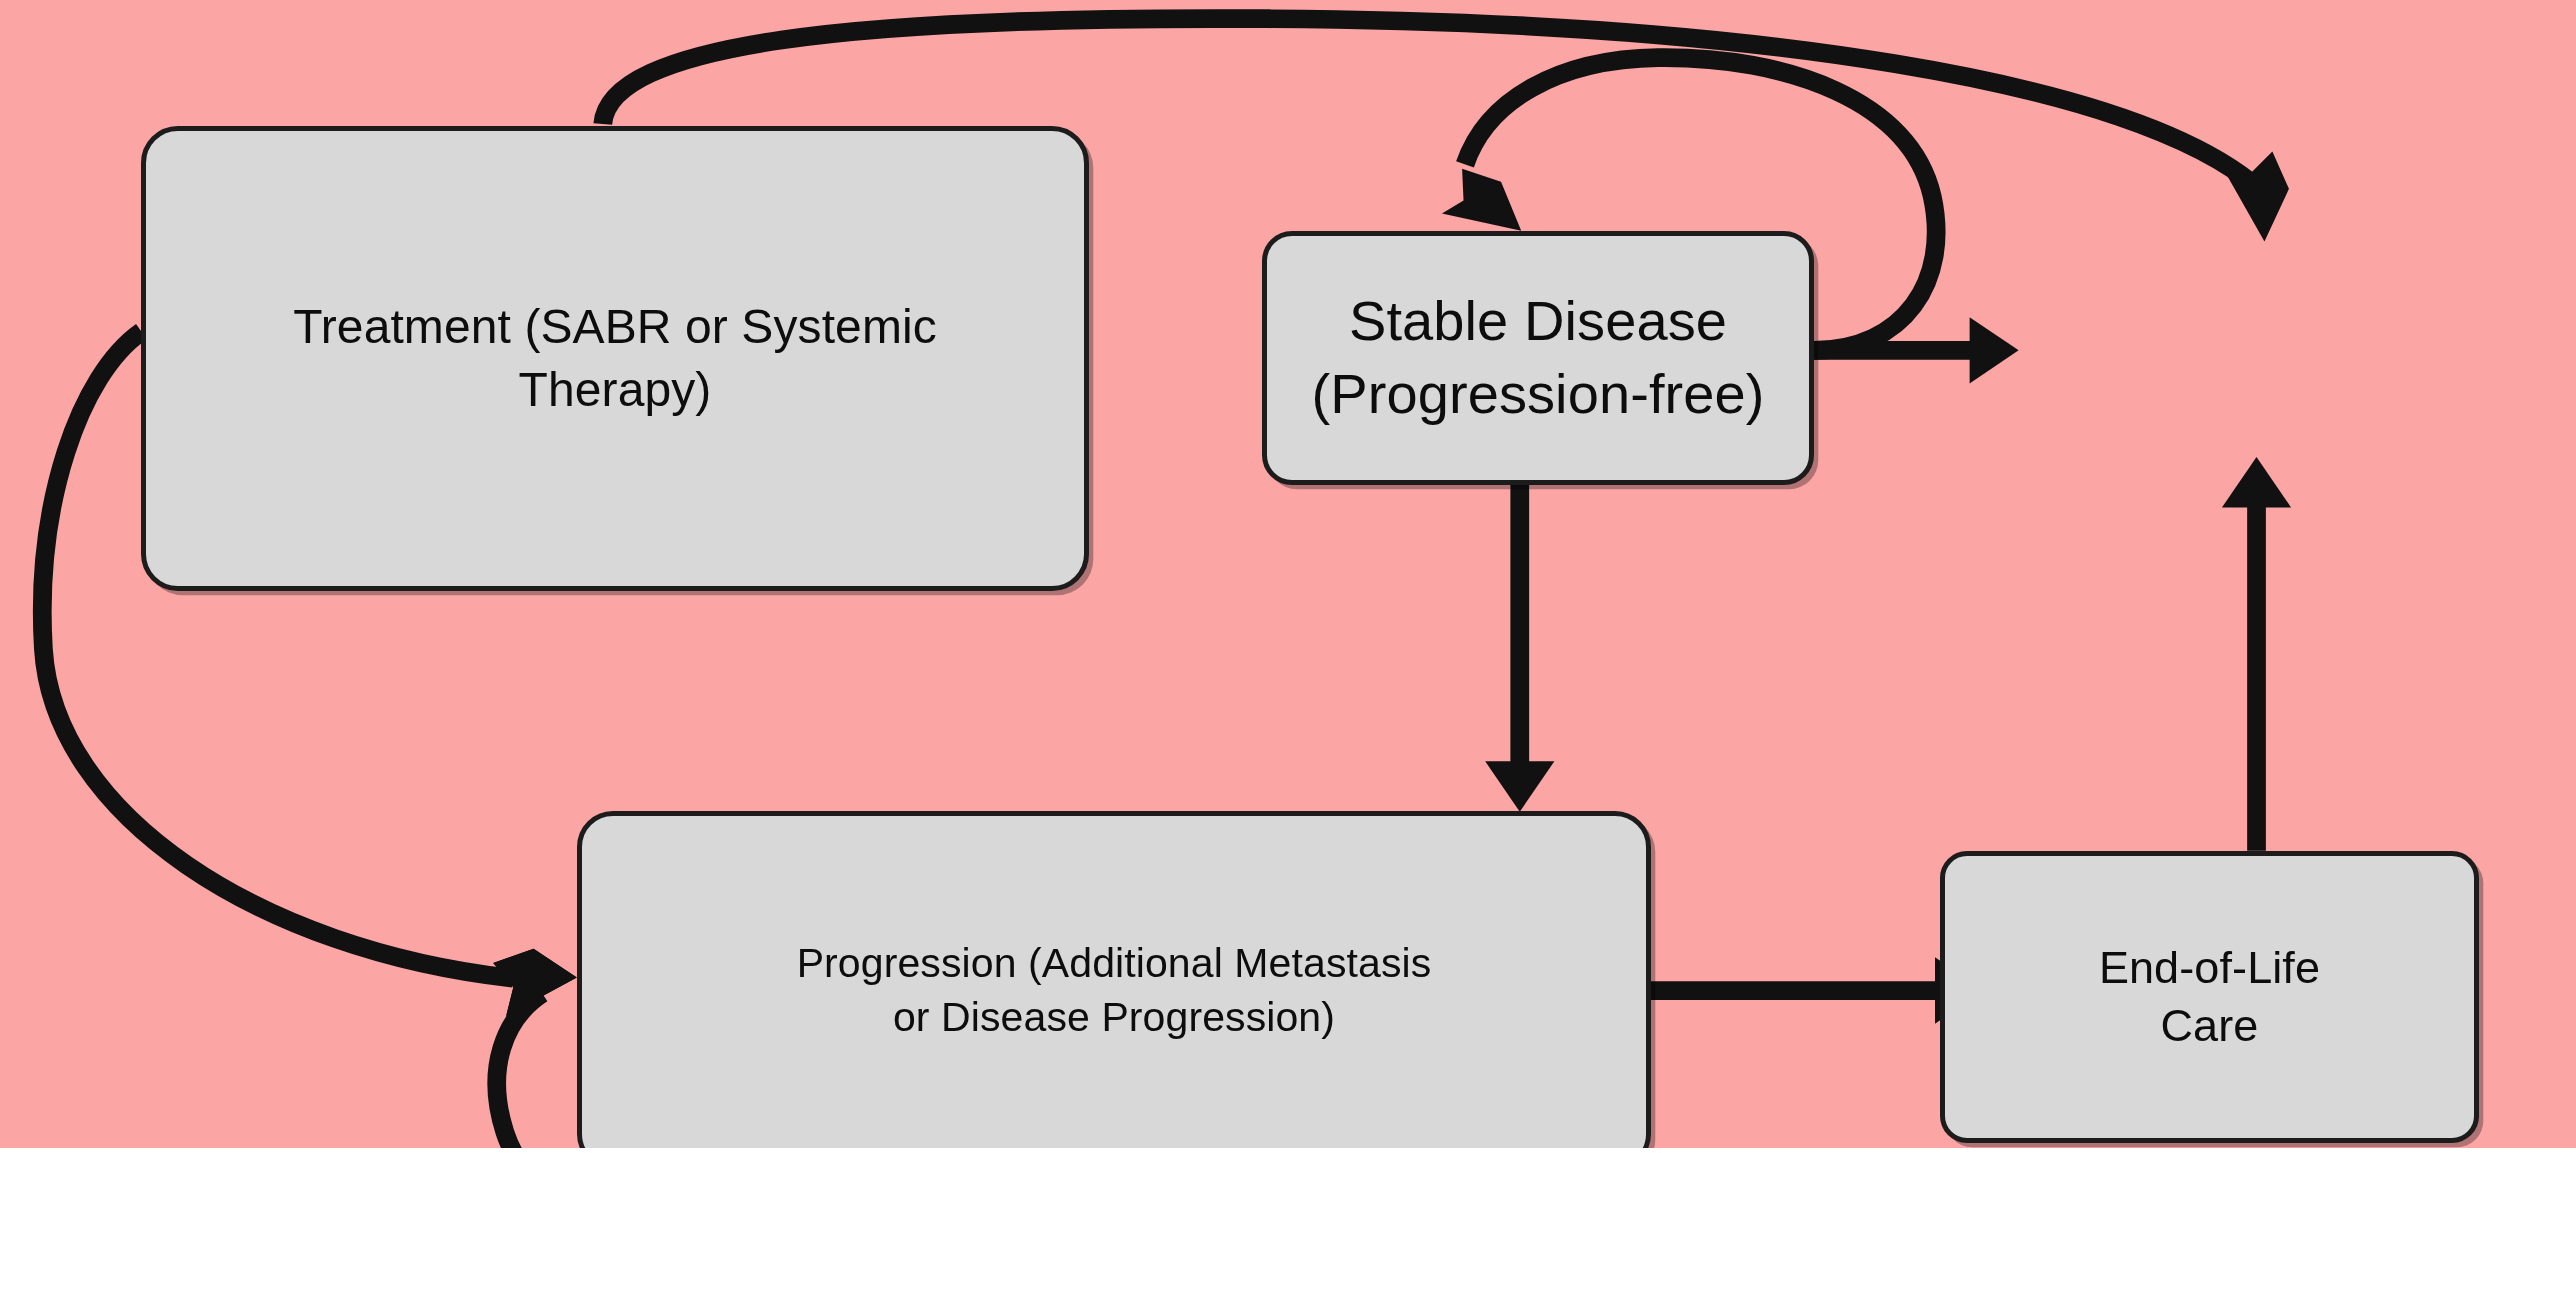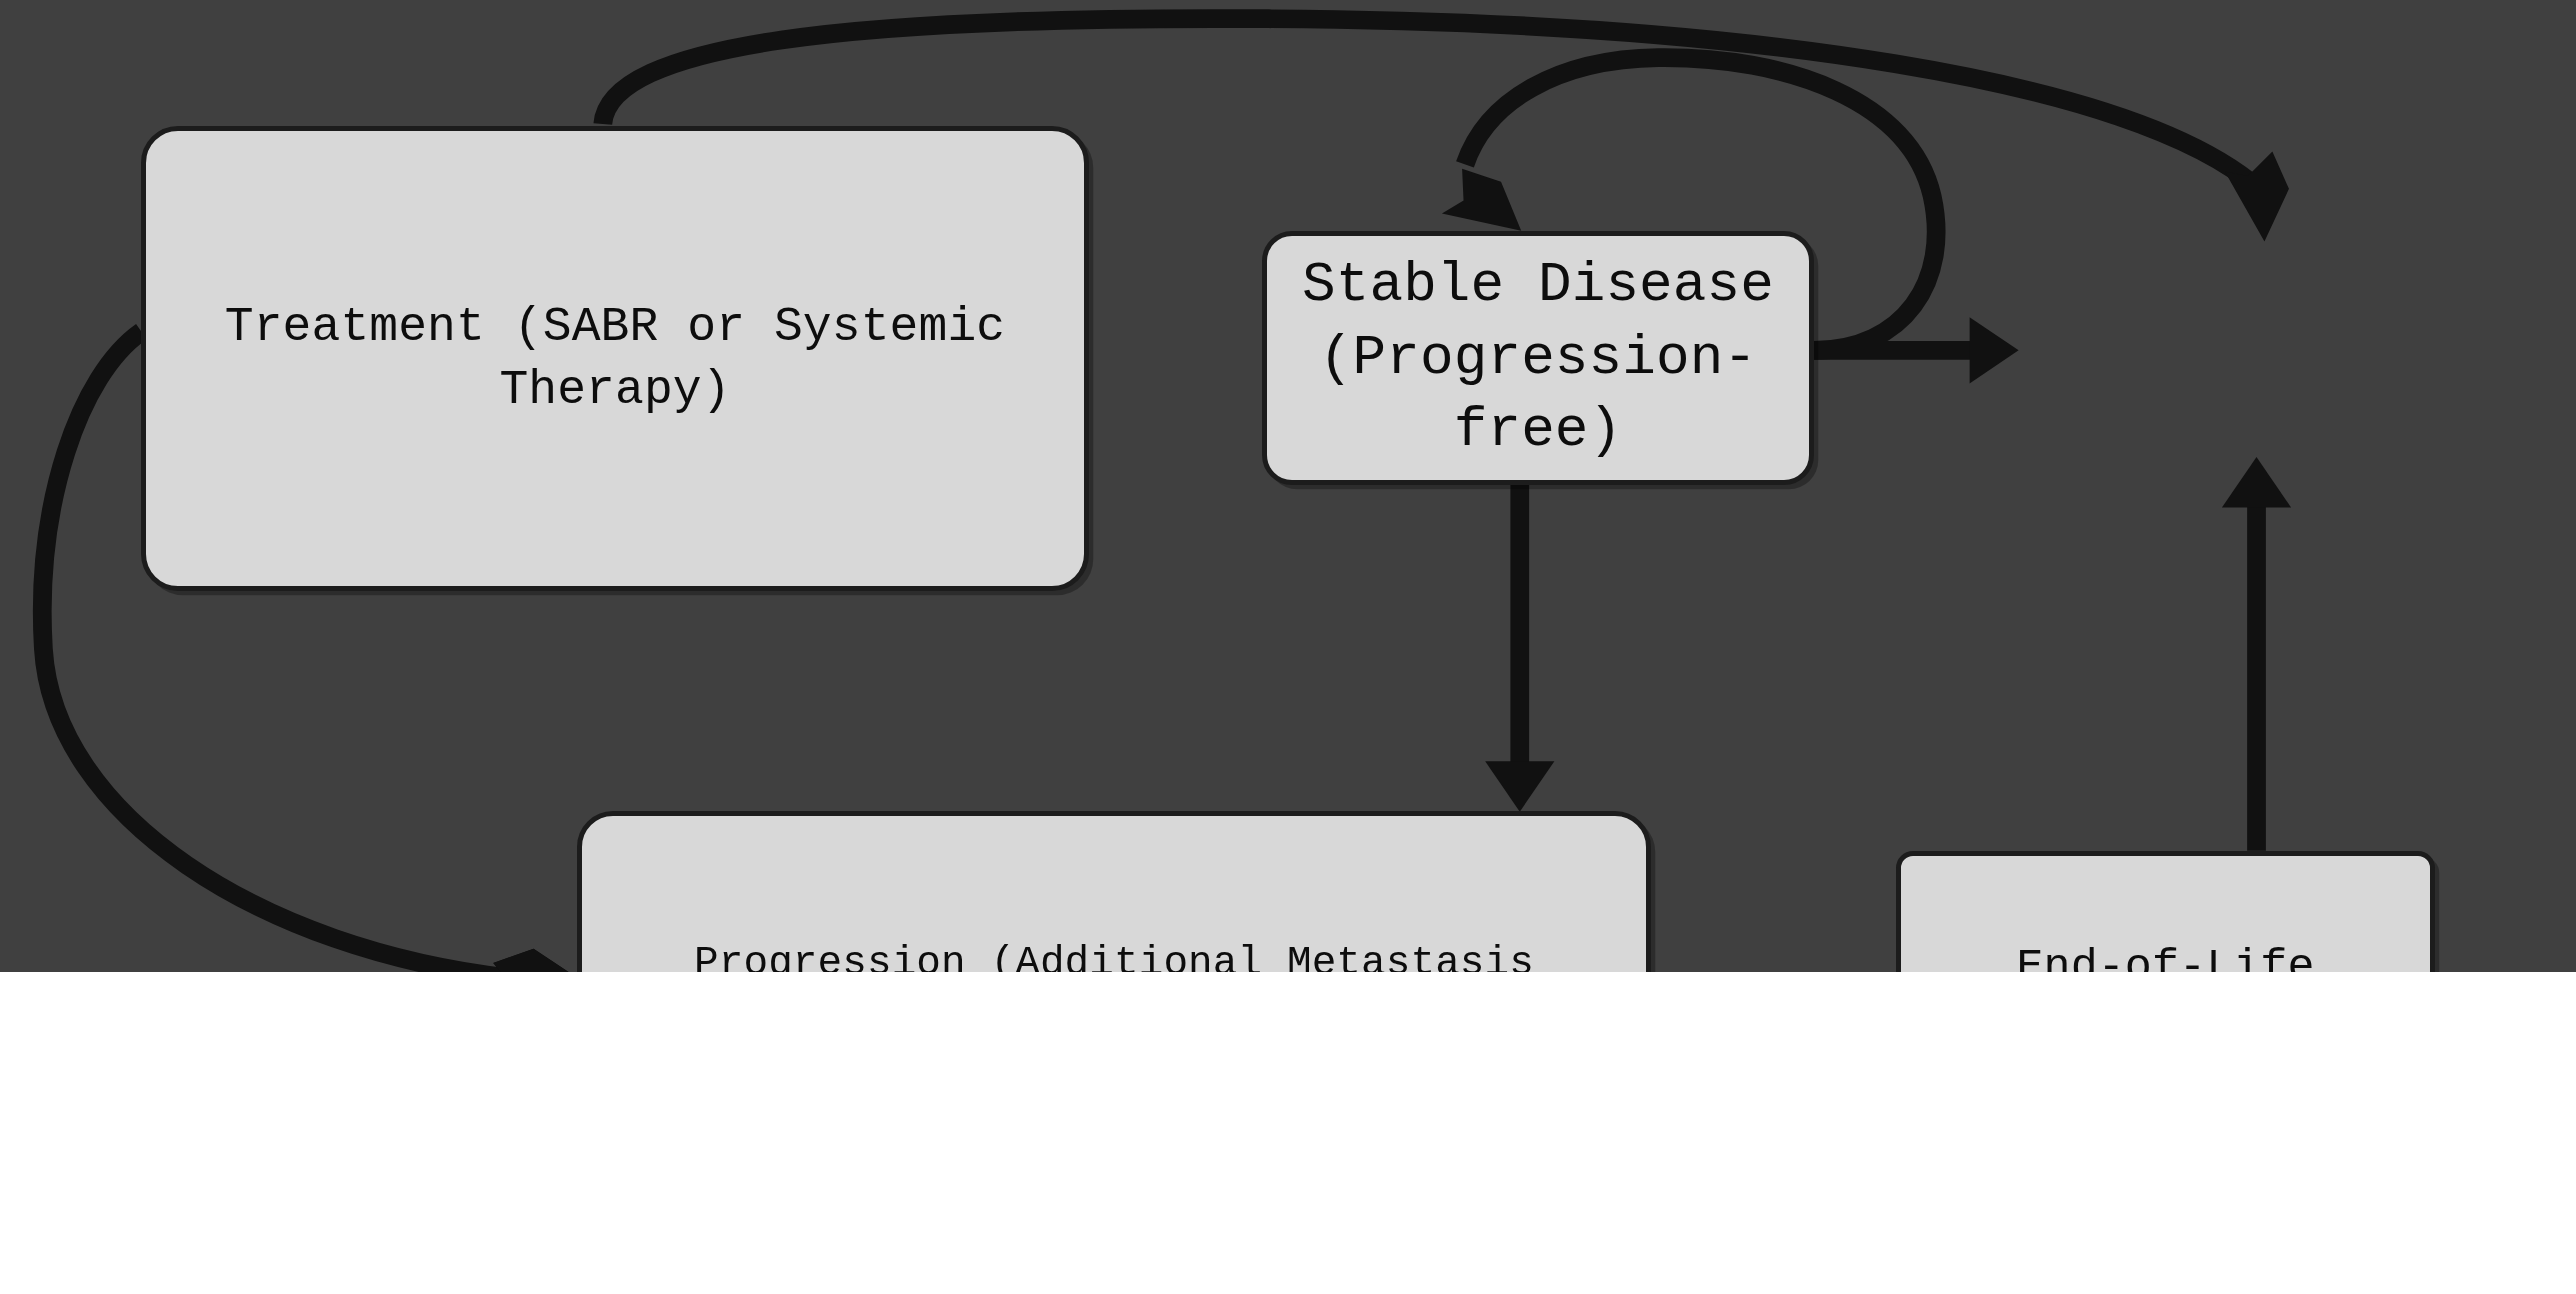--- a/index.html
+++ b/index.html
@@ -6,24 +6,23 @@
     margin: 0;
     padding: 0;
     background: #ffffff;
   }
   body {
     font-family: "Liberation Sans", sans-serif;
   }
   #canvas {
     position: relative;
     width: 2576px;
-    height: 972px;
-    background: #404040;
+    height: 1148px;
+    background: #fca5a5;
     overflow: hidden;
-    font-family: Liberation Mono, monospace;
   }
   #edges {
     position: absolute;
     left: 0;
     top: 0;
     width: 2576px;
     height: 1294px;
   }
   .node {
     position: absolute;
@@ -65,22 +64,22 @@
   }
   #node-death .label { font-size: 45px; }
 
   #node-progression {
     left: 577px;  top: 811px; width: 1074px; height: 359px;
     border-radius: 36px;
   }
   #node-progression .label { font-size: 41px; max-width: 937px; }
 
   #node-eol {
-    left: 1896px; top: 851px; width: 539px;  height: 292px;
-    border-radius: 17px;
+    left: 1940px; top: 851px; width: 539px;  height: 292px;
+    border-radius: 27px;
   }
   #node-eol .label { font-size: 45px; }
 
   .edge-path {
     fill: none;
     stroke: #111111;
     stroke-linecap: butt;
     stroke-linejoin: round;
   }
   .edge-head { fill: #111111; stroke: none; }

